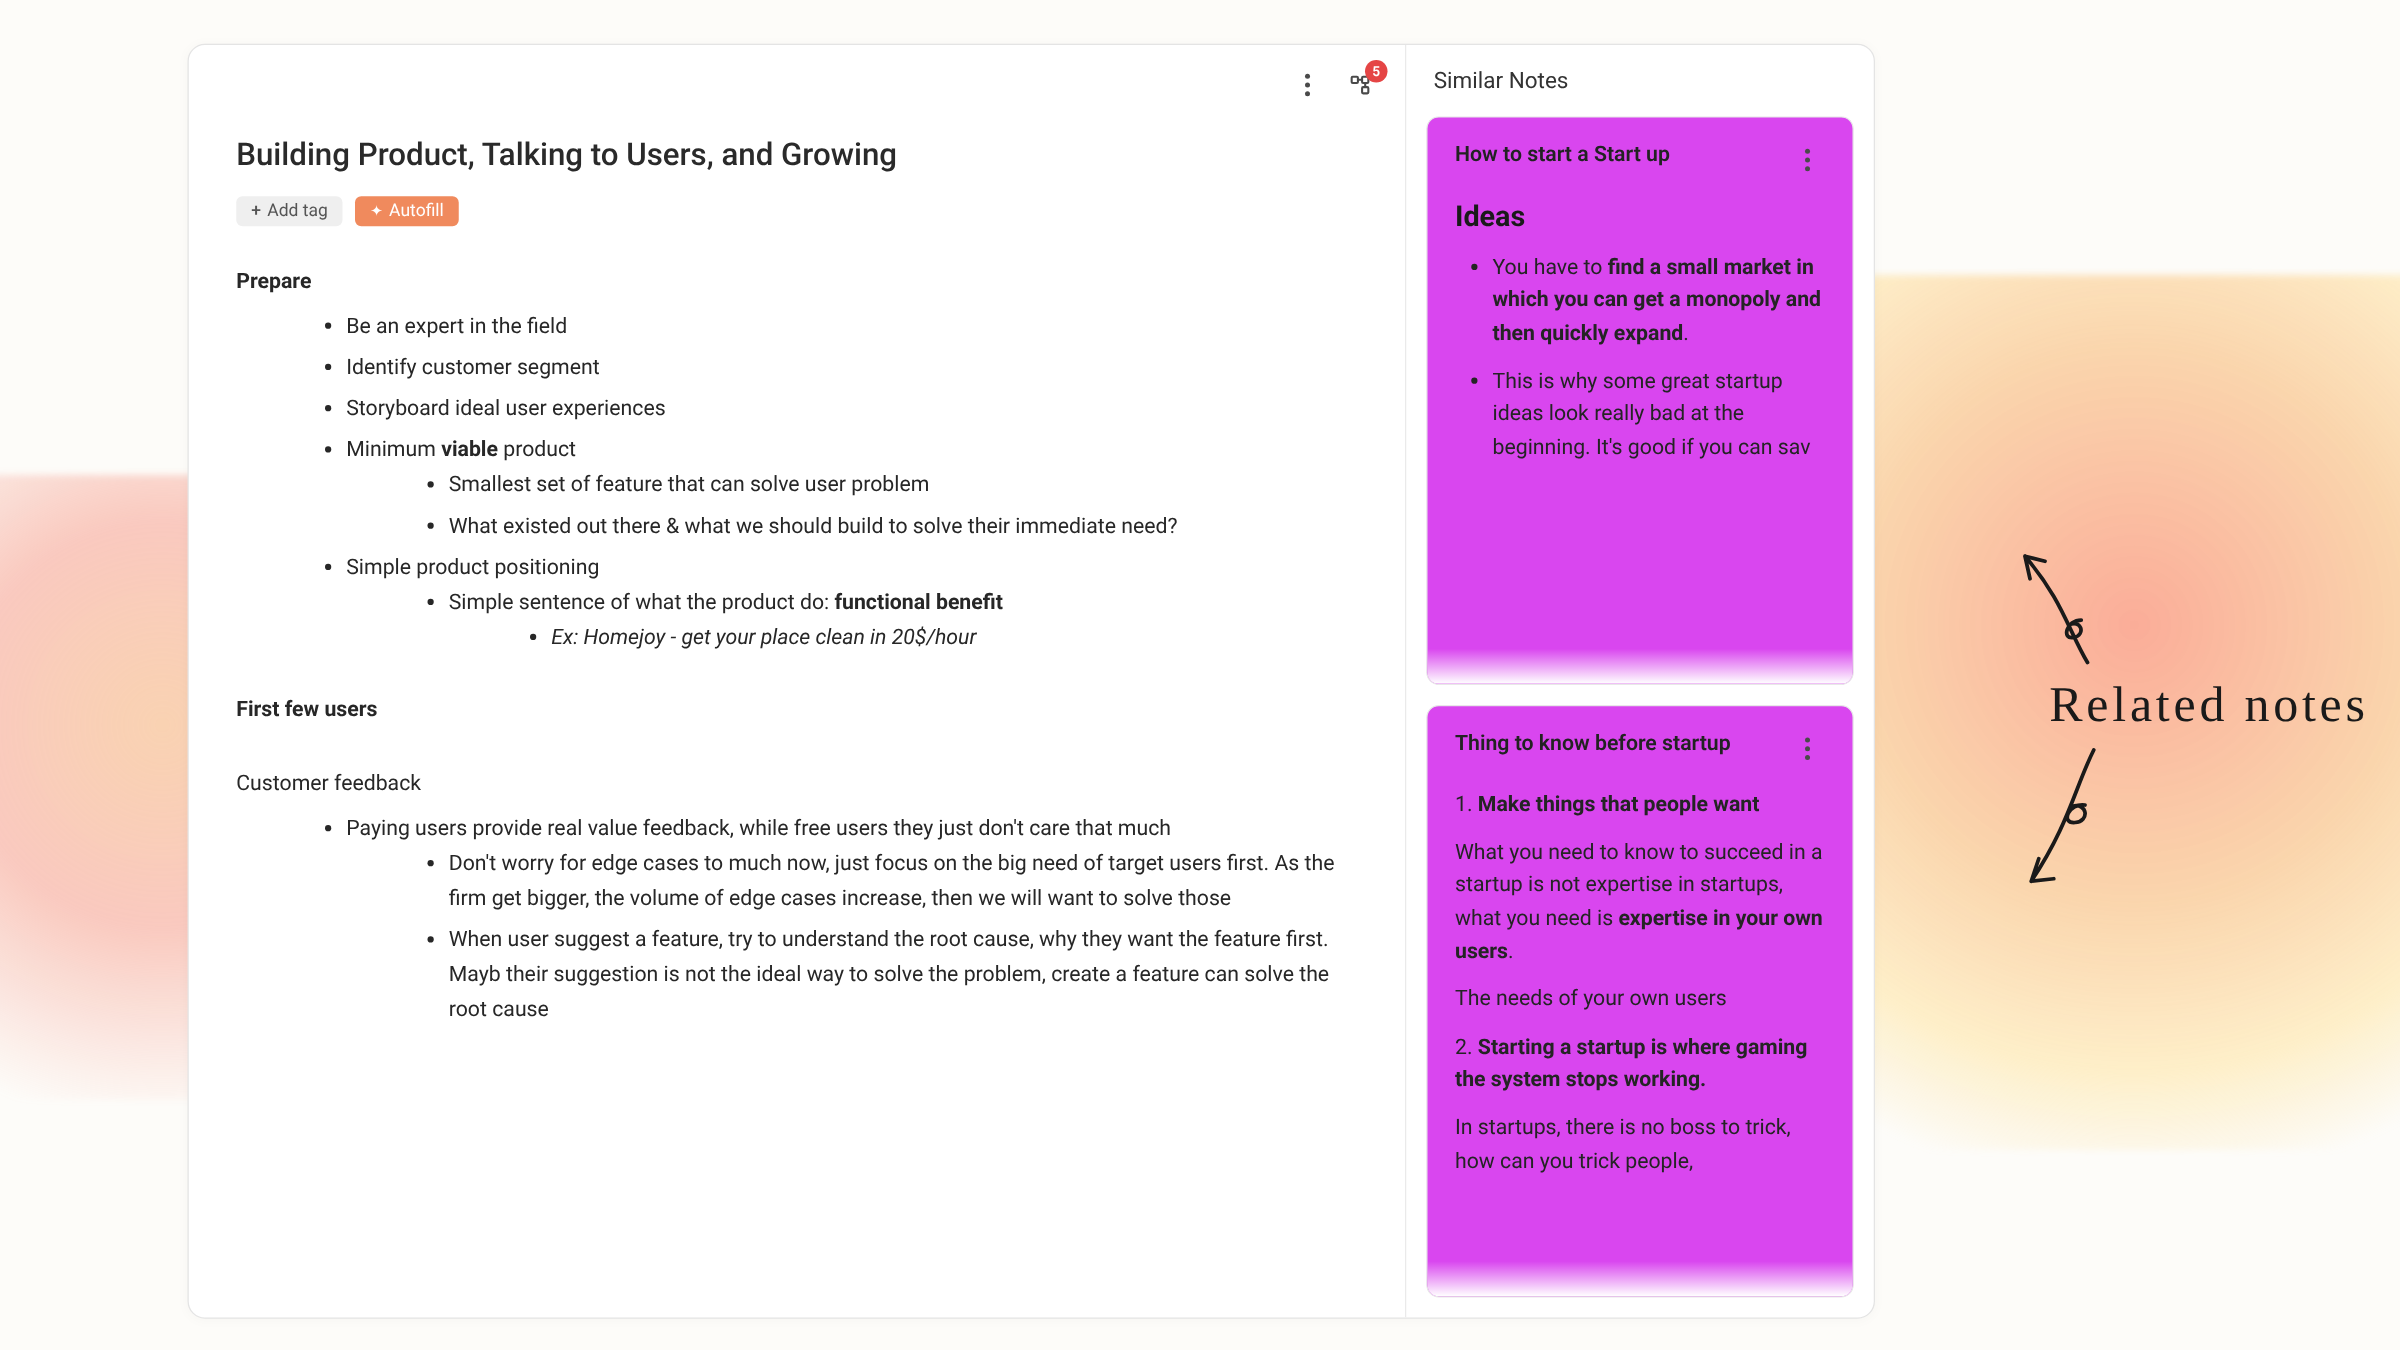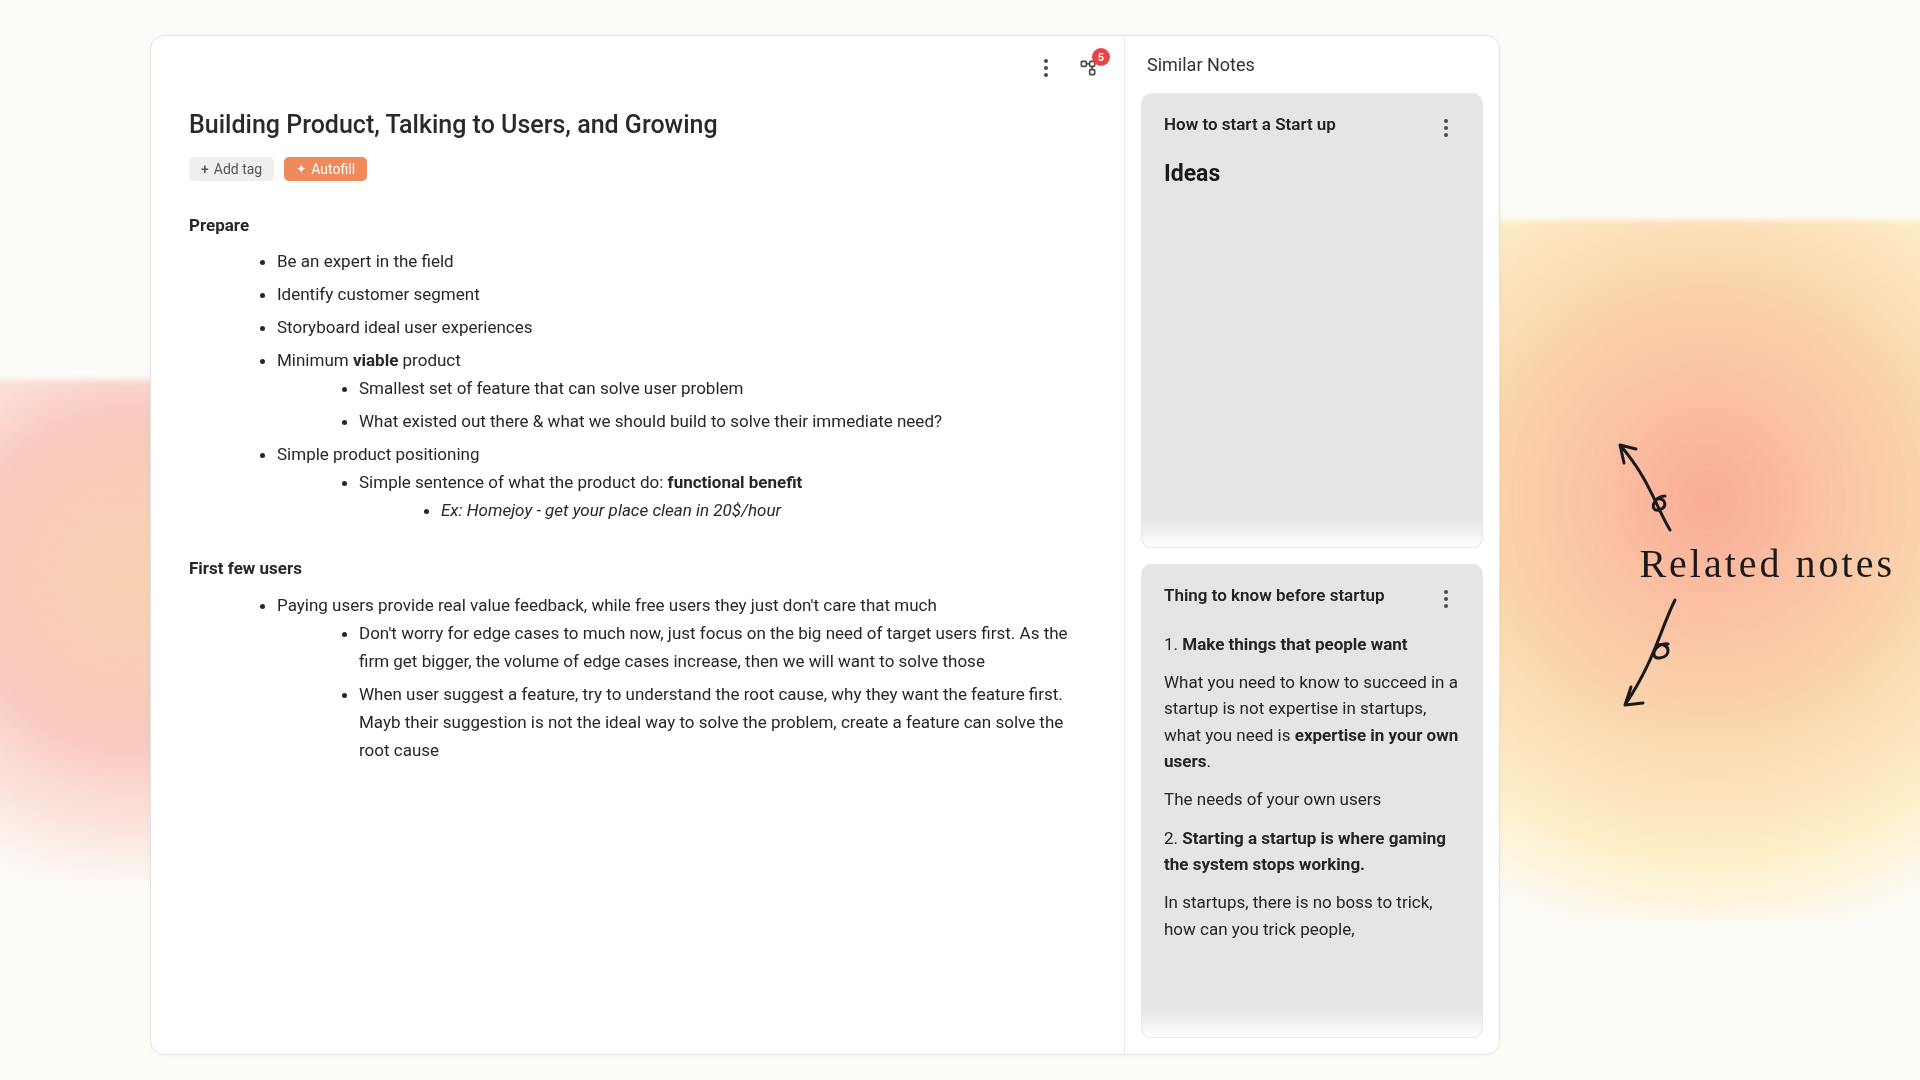--- a/index.html
+++ b/index.html
@@ -136,21 +136,21 @@
       padding: 0 16px 16px 16px;
       overflow: hidden;
       display: flex;
       flex-direction: column;
       gap: 16px;
     }
     .similar-card {
       border: 1px solid #e8e8e8;
       border-radius: 10px;
       padding: 20px 22px;
-      background: #e5e5e5;
+      background: #d946ef;
       overflow: hidden;
     }
     .similar-card-head {
       display: flex;
       justify-content: space-between;
       align-items: flex-start;
       margin-bottom: 18px;
     }
     .similar-card-title { font-size: 17px; font-weight: 600; color: #222; }
     .similar-card h3 { font-size: 23px; font-weight: 700; margin-bottom: 14px; color: #1a1a1a; }
@@ -258,20 +258,21 @@
               <ul>
                 <li><em>Ex: Homejoy - get your place clean in 20$/hour</em></li>
               </ul>
             </li>
           </ul>
         </li>
       </ul>
 
       <h4>First few users</h4>
 
+      <div class="subhead">Customer feedback</div>
       <ul>
         <li>
           <span>Paying users provide real value feedback, while free users they just don't care that much</span>
           <ul>
             <li>Don't worry for edge cases to much now, just focus on the big need of target users first. As the firm get bigger, the volume of edge cases increase, then we will want to solve those</li>
             <li>When user suggest a feature, try to understand the root cause, why they want the feature first. Mayb their suggestion is not the ideal way to solve the problem, create a feature can solve the root cause</li>
           </ul>
         </li>
       </ul>
     </div>
@@ -286,20 +287,26 @@
           <div class="similar-card-title">How to start a Start up</div>
           <div class="icon-btn">
             <div class="dots-vertical">
                 <span></span>
                 <span></span>
                 <span></span>
               </div>
           </div>
         </div>
         <h3>Ideas</h3>
+        <ul>
+          <li>
+            <span>You have to </span><strong>find a small market in which you can get a monopoly and then quickly expand</strong><span>.</span>
+          </li>
+          <li>This is why some great startup ideas look really bad at the beginning. It's good if you can sav</li>
+        </ul>
       </div>
 
       <div class="similar-card card-2 fade-bottom">
         <div class="similar-card-head">
           <div class="similar-card-title">Thing to know before startup</div>
           <div class="icon-btn">
             <div class="dots-vertical">
                 <span></span>
                 <span></span>
                 <span></span>

